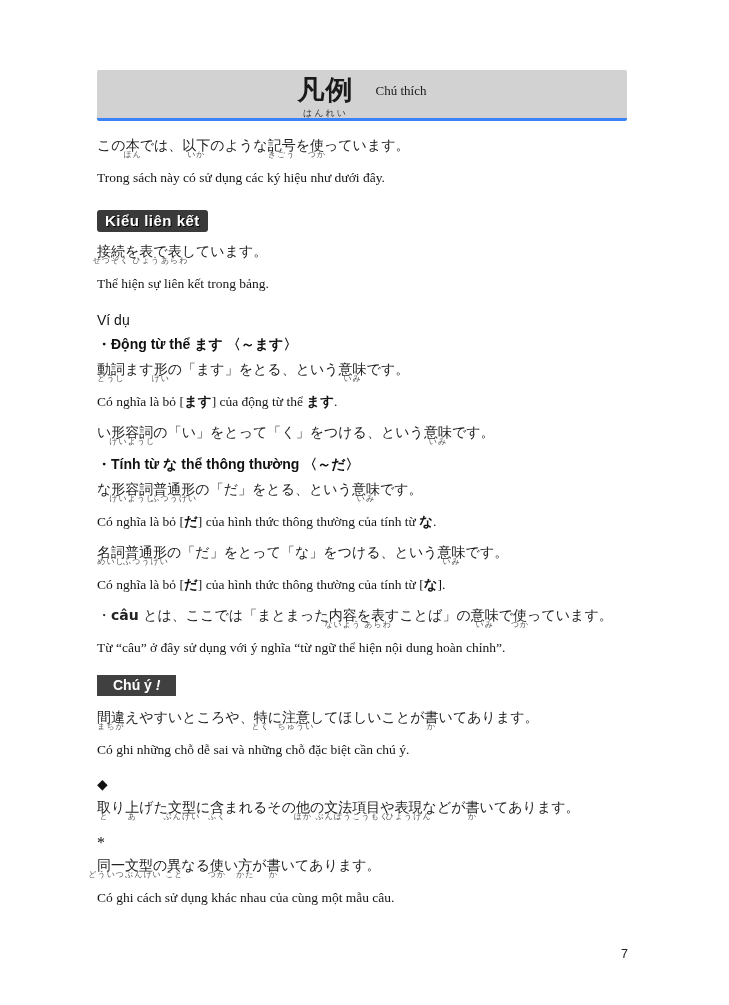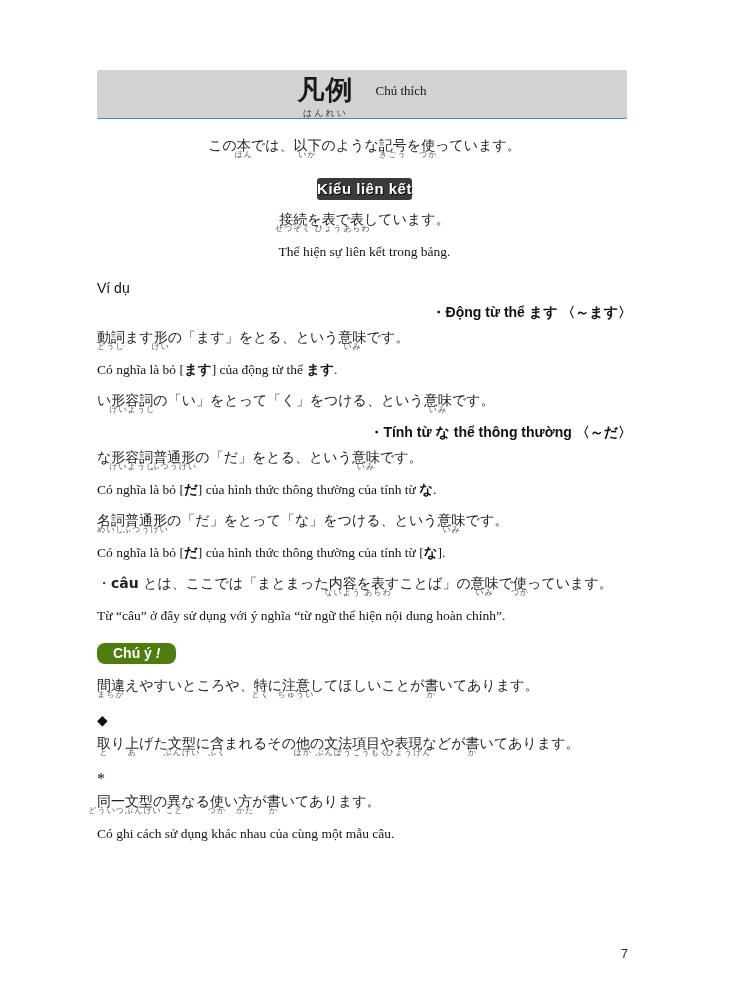--- a/index.html
+++ b/index.html
@@ -3,21 +3,21 @@
 <meta charset="utf-8">
 <style>
   html,body{margin:0;padding:0;}
   body{
     width:729px;height:1005px;background:#ffffff;position:relative;
     font-family:"Liberation Serif","DejaVu Serif",serif;color:#1c1c1c;
     overflow:hidden;
   }
   .header-box{
     position:absolute;left:97px;top:70px;width:530px;height:48px;
-    background:#d2d2d2;border-bottom:1px solid #3b82f6;border-radius:2px;
+    background:#d2d2d2;border-bottom:3px solid #3b82f6;border-radius:2px;
     display:flex;align-items:center;justify-content:center;gap:22px;
   }
   .header-jp-wrap{text-align:center;line-height:1;margin-top:6px;}
   .header-title-jp{
     font-family:"DejaVu Serif","Liberation Serif",serif;
     font-size:27px;font-weight:bold;color:#1a1a1a;letter-spacing:1px;line-height:1;
   }
   .header-title-furigana{font-size:9px;color:#333;letter-spacing:2px;margin-top:6px;}
   .header-title-vi{font-size:13px;color:#1a1a1a;margin-top:-6px;}
 
@@ -30,43 +30,43 @@
   .vi{font-size:13.5px;line-height:17px;margin:0;color:#141414;}
   .seg{white-space:pre-wrap;}
   .seg.ruby{position:relative;display:inline-block;line-height:18px;}
   .seg .rt{
     position:absolute;top:calc(100% - 3px);left:50%;transform:translateX(-50%);
     font-size:8px;line-height:1;color:#555;white-space:nowrap;letter-spacing:1px;
   }
   .seg.bold, .bold{font-weight:bold;font-family:"DejaVu Sans","Liberation Sans",sans-serif;}
 
   .block{margin-bottom:14px;}
-  .gap-lg{margin-bottom:20px;text-align:center;}
+  .gap-lg{margin-bottom:20px;}
 
   .badge-dark{
     display:inline-block;background:#3a3a3a;color:#ffffff;
     font-family:"Liberation Sans","DejaVu Sans",sans-serif;font-weight:bold;
-    font-size:15px;padding:2px 0 3px;border-radius:3px;margin:4px 0 10px;
+    font-size:15px;padding:2px 8px 3px;border-radius:3px;margin:4px 0 10px;
     text-shadow:1px 1px 0 #000;letter-spacing:0.5px;
   }
   .badge-pill{
-    display:inline-block;background:#4d7c0f;color:#ffffff;
+    display:inline-block;background:#404040;color:#ffffff;
     font-family:"Liberation Sans","DejaVu Sans",sans-serif;font-weight:bold;
-    font-size:14px;padding:2px 16px 3px;border-radius:8px;margin:6px 0 12px;
+    font-size:14px;padding:2px 16px 3px;border-radius:0;margin:6px 0 12px;
   }
   .badge-pill .excl{font-style:italic;}
 
   .examples-label{
     font-family:"Liberation Sans","DejaVu Sans",sans-serif;font-weight:normal;
     font-size:14px;margin:18px 0 8px;color:#111;
   }
   .item{margin-bottom:13px;}
   .item-heading{
     font-family:"Liberation Sans","DejaVu Sans",sans-serif;font-weight:bold;
-    font-size:14px;margin:0 0 6px;color:#111;text-align:right;
+    font-size:14px;margin:0 0 6px;color:#111;
   }
   .symbol-block{margin-top:20px;}
   .symbol{font-size:14px;line-height:14px;margin:0 0 6px;color:#111;}
   .symbol.star{font-size:16px;}
   .page-number{
     position:absolute;right:101px;bottom:44px;
     font-family:"Liberation Sans","DejaVu Sans",sans-serif;font-size:12.5px;color:#222;
   }
 </style>
 </head>
@@ -79,20 +79,21 @@
       <div class="header-title-jp">凡例</div>
       <div class="header-title-furigana">はんれい</div>
     </div>
     <div class="header-title-vi">Chú thích</div>
   </div>
 
   <div class="content">
 
     <div class="block gap-lg">
       <p class="jp"><span class="seg">この</span><span class="seg ruby"><span>本</span><span class="rt">ほん</span></span><span class="seg">では、</span><span class="seg ruby"><span>以下</span><span class="rt">いか</span></span><span class="seg">のような</span><span class="seg ruby"><span>記号</span><span class="rt">きごう</span></span><span class="seg">を</span><span class="seg ruby"><span>使</span><span class="rt">つか</span></span><span class="seg">っています。</span></p>
+      <p class="vi">Trong sách này có sử dụng các ký hiệu như dưới đây.</p>
     </div>
 
     <div class="block gap-lg">
       <div class="badge-dark">Kiểu liên kết</div>
       <p class="jp"><span class="seg ruby"><span>接続</span><span class="rt">せつぞく</span></span><span class="seg">を</span><span class="seg ruby"><span>表</span><span class="rt">ひょう</span></span><span class="seg">で</span><span class="seg ruby"><span>表</span><span class="rt">あらわ</span></span><span class="seg">しています。</span></p>
       <p class="vi">Thể hiện sự liên kết trong bảng.</p>
     </div>
 
     <div>
       <div class="examples-label">Ví dụ</div>
@@ -120,20 +121,21 @@
 
       <div class="item">
         <p class="jp"><span class="seg">・</span><span class="seg bold">câu</span><span class="seg"> とは、ここでは「まとまった</span><span class="seg ruby"><span>内容</span><span class="rt">ないよう</span></span><span class="seg">を</span><span class="seg ruby"><span>表</span><span class="rt">あらわ</span></span><span class="seg">すことば」の</span><span class="seg ruby"><span>意味</span><span class="rt">いみ</span></span><span class="seg">で</span><span class="seg ruby"><span>使</span><span class="rt">つか</span></span><span class="seg">っています。</span></p>
         <p class="vi"><span class="seg">Từ “câu” ở đây sử dụng với ý nghĩa “từ ngữ thể hiện nội dung hoàn chỉnh”.</span></p>
       </div>
     </div>
 
     <div class="block">
       <div class="badge-pill"><span>Chú ý</span><span class="excl"> !</span></div>
       <p class="jp"><span class="seg ruby"><span>間違</span><span class="rt">まちが</span></span><span class="seg">えやすいところや、</span><span class="seg ruby"><span>特</span><span class="rt">とく</span></span><span class="seg">に</span><span class="seg ruby"><span>注意</span><span class="rt">ちゅうい</span></span><span class="seg">してほしいことが</span><span class="seg ruby"><span>書</span><span class="rt">か</span></span><span class="seg">いてあります。</span></p>
+      <p class="vi">Có ghi những chỗ dễ sai và những chỗ đặc biệt cần chú ý.</p>
     </div>
 
     <div class="symbol-block">
       <div class="symbol">◆</div>
       <p class="jp"><span class="seg ruby"><span>取</span><span class="rt">と</span></span><span class="seg">り</span><span class="seg ruby"><span>上</span><span class="rt">あ</span></span><span class="seg">げた</span><span class="seg ruby"><span>文型</span><span class="rt">ぶんけい</span></span><span class="seg">に</span><span class="seg ruby"><span>含</span><span class="rt">ふく</span></span><span class="seg">まれるその</span><span class="seg ruby"><span>他</span><span class="rt">ほか</span></span><span class="seg">の</span><span class="seg ruby"><span>文法項目</span><span class="rt">ぶんぽうこうもく</span></span><span class="seg">や</span><span class="seg ruby"><span>表現</span><span class="rt">ひょうげん</span></span><span class="seg">などが</span><span class="seg ruby"><span>書</span><span class="rt">か</span></span><span class="seg">いてあります。</span></p>
     </div>
 
     <div class="symbol-block">
       <div class="symbol star">*</div>
       <p class="jp"><span class="seg ruby"><span>同一文型</span><span class="rt">どういつぶんけい</span></span><span class="seg">の</span><span class="seg ruby"><span>異</span><span class="rt">こと</span></span><span class="seg">なる</span><span class="seg ruby"><span>使</span><span class="rt">つか</span></span><span class="seg">い</span><span class="seg ruby"><span>方</span><span class="rt">かた</span></span><span class="seg">が</span><span class="seg ruby"><span>書</span><span class="rt">か</span></span><span class="seg">いてあります。</span></p>

